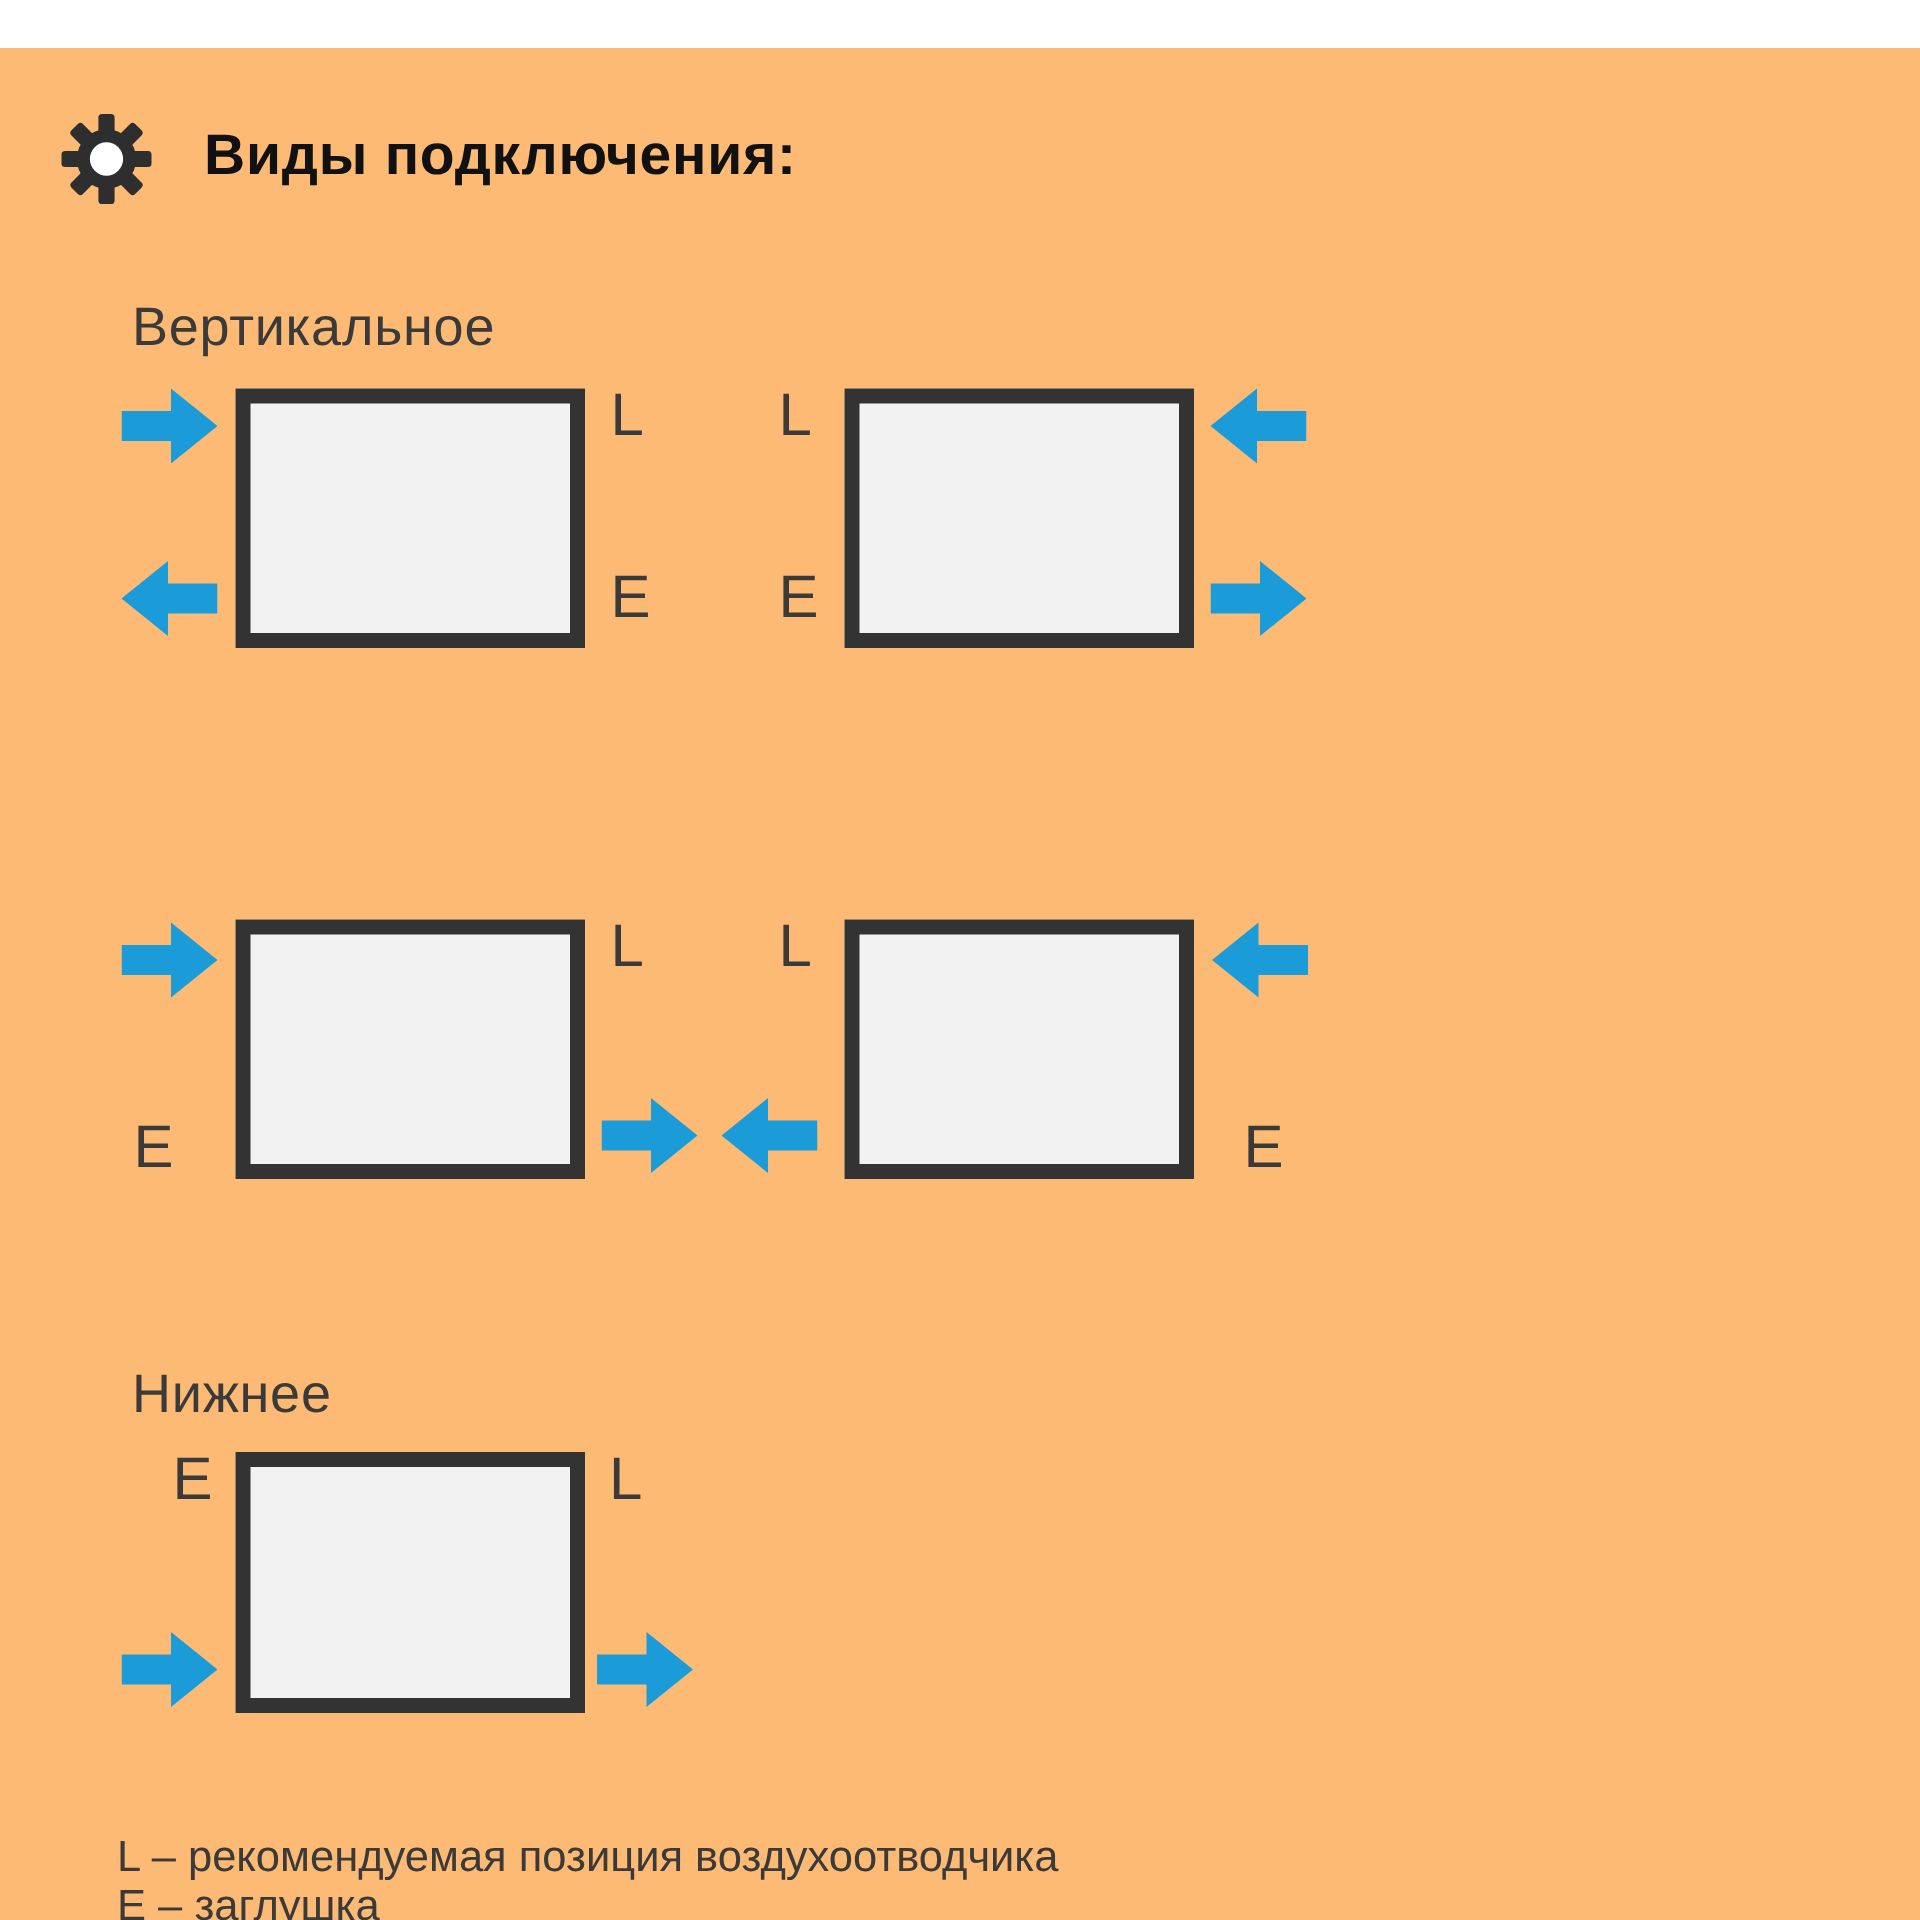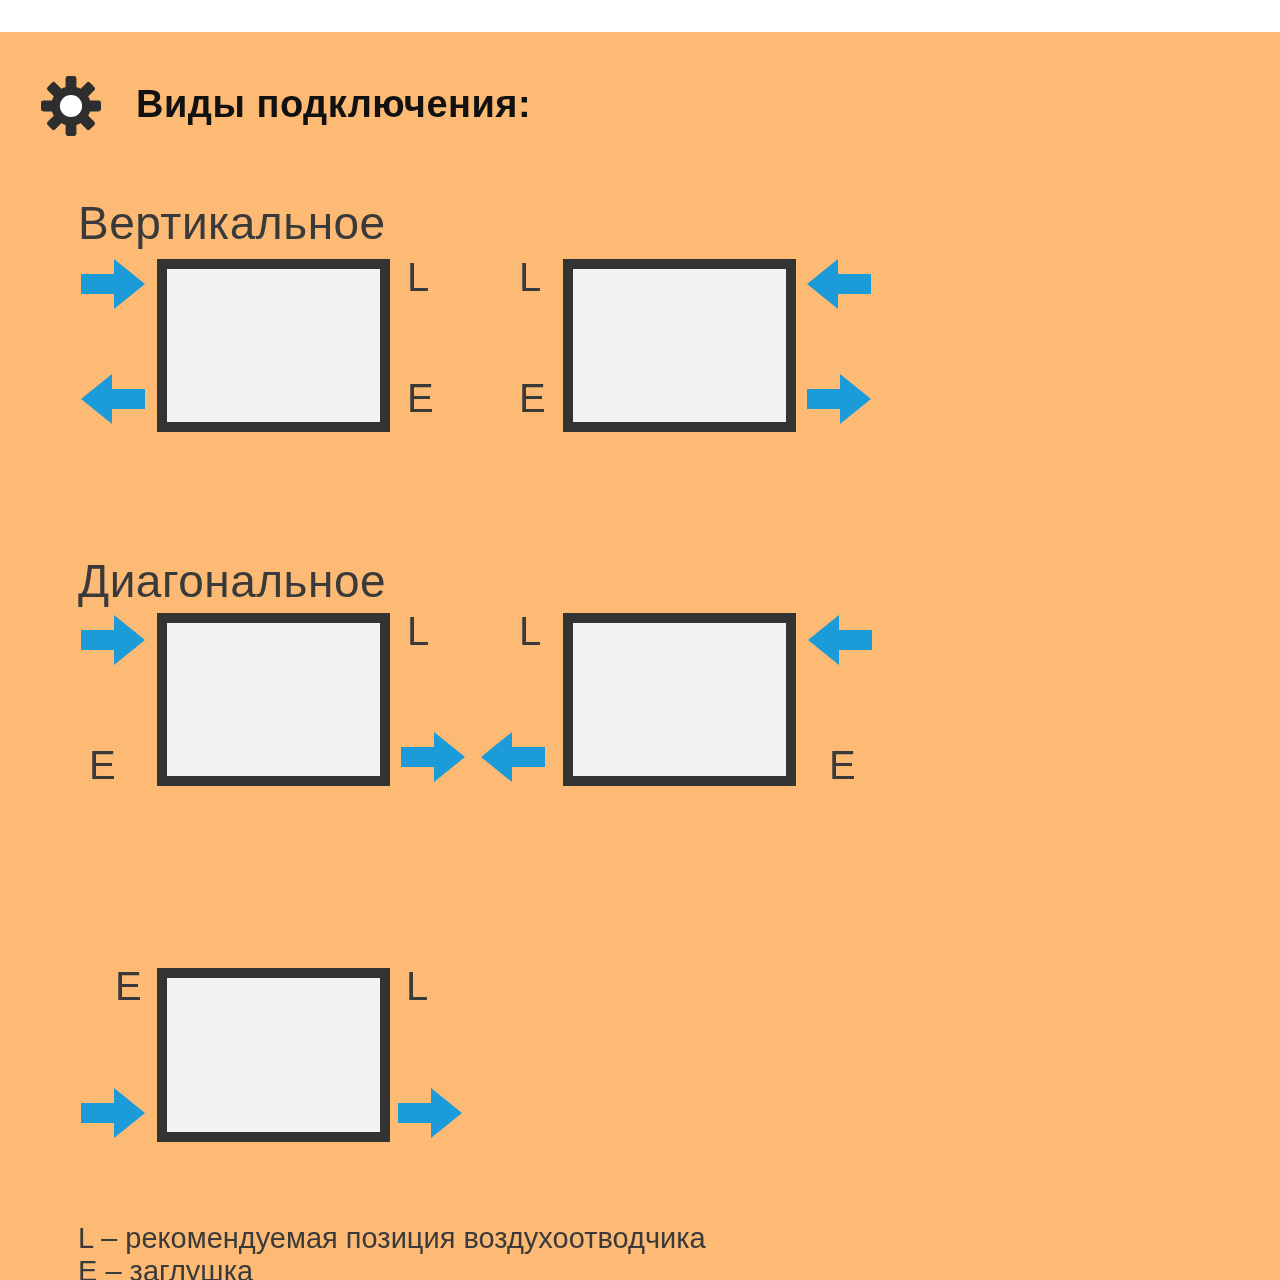--- a/index.html
+++ b/index.html
@@ -20,22 +20,22 @@
   }
   .page-title{
     position:absolute;left:136px;top:50px;
     font-size:38px;font-weight:bold;color:var(--title-ink);
     letter-spacing:0.5px;line-height:1.2;
   }
   .gear{
     position:absolute;left:40px;top:44px;width:62px;height:60px;
   }
   .section-label{
-    position:absolute;left:78px;
-    font-size:46px;font-weight:400;color:var(--ink);
+    position:absolute;left:88px;
+    font-size:36px;font-weight:400;color:var(--ink);
     line-height:1.2;letter-spacing:0.5px;
   }
   .radiator{
     position:absolute;width:233px;height:173px;
     border:10px solid var(--outline);
     background:var(--rad-fill);
   }
   .arrow{
     position:absolute;width:64px;height:56px;display:block;
     color:var(--arrow-blue);
@@ -93,21 +93,20 @@
     <div class="radiator" style="left:563px;top:227px"></div>
     <svg class="arrow left" style="left:807px;top:224px" viewBox="0 0 64 56">
         <polygon points="0,18 33,18 33,3 64,28 33,53 33,38 0,38"></polygon>
       </svg>
     <div class="port" style="left:519px;top:346px">E</div>
     <svg class="arrow" style="left:807px;top:339px" viewBox="0 0 64 56">
         <polygon points="0,18 33,18 33,3 64,28 33,53 33,38 0,38"></polygon>
       </svg>
   </div>
 
-  <div class="section-label" style="top:522px">Диагональное</div>
 
   <div>
     <svg class="arrow" style="left:81px;top:580px" viewBox="0 0 64 56">
         <polygon points="0,18 33,18 33,3 64,28 33,53 33,38 0,38"></polygon>
       </svg>
     <div class="radiator" style="left:157px;top:581px"></div>
     <div class="port" style="left:407px;top:579px">L</div>
     <div class="port" style="left:89px;top:713px">E</div>
     <svg class="arrow" style="left:401px;top:697px" viewBox="0 0 64 56">
         <polygon points="0,18 33,18 33,3 64,28 33,53 33,38 0,38"></polygon>
@@ -119,20 +118,21 @@
     <div class="radiator" style="left:563px;top:581px"></div>
     <svg class="arrow left" style="left:808px;top:580px" viewBox="0 0 64 56">
         <polygon points="0,18 33,18 33,3 64,28 33,53 33,38 0,38"></polygon>
       </svg>
     <svg class="arrow left" style="left:481px;top:697px" viewBox="0 0 64 56">
         <polygon points="0,18 33,18 33,3 64,28 33,53 33,38 0,38"></polygon>
       </svg>
     <div class="port" style="left:829px;top:713px">E</div>
   </div>
 
+  <div class="section-label" style="top:875px">Нижнее</div>
 
   <div>
     <div class="port" style="left:115px;top:934px">E</div>
     <div class="radiator" style="left:157px;top:936px;height:174px"></div>
     <div class="port" style="left:406px;top:934px">L</div>
     <svg class="arrow" style="left:81px;top:1053px" viewBox="0 0 64 56">
         <polygon points="0,18 33,18 33,3 64,28 33,53 33,38 0,38"></polygon>
       </svg>
     <svg class="arrow" style="left:398px;top:1053px" viewBox="0 0 64 56">
         <polygon points="0,18 33,18 33,3 64,28 33,53 33,38 0,38"></polygon>

